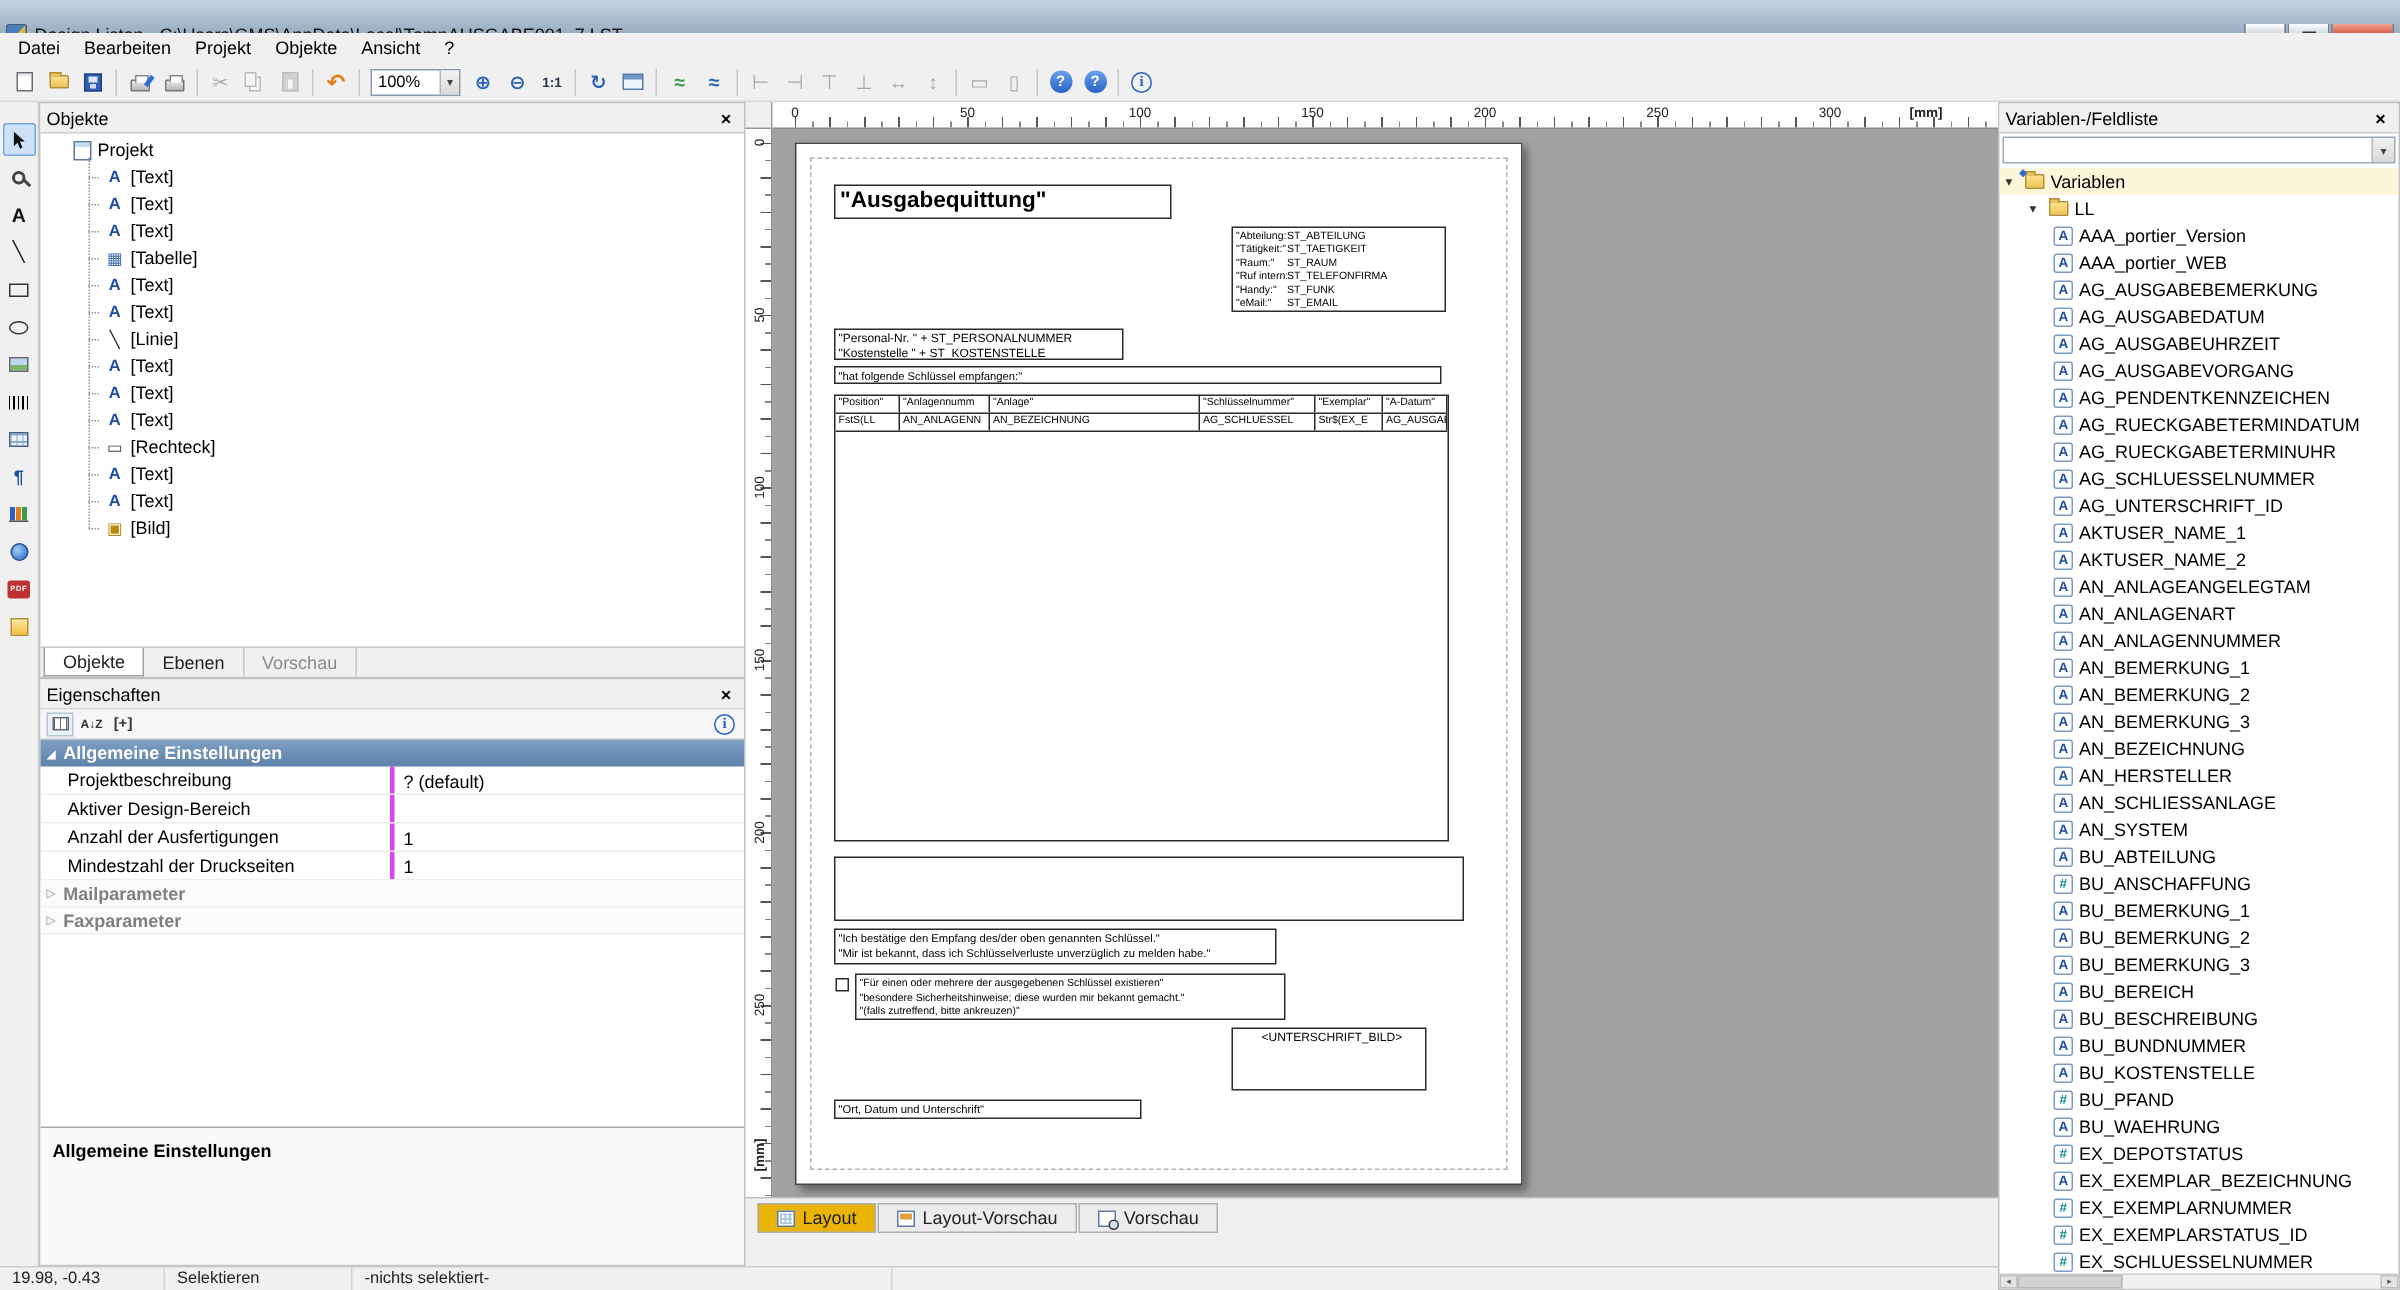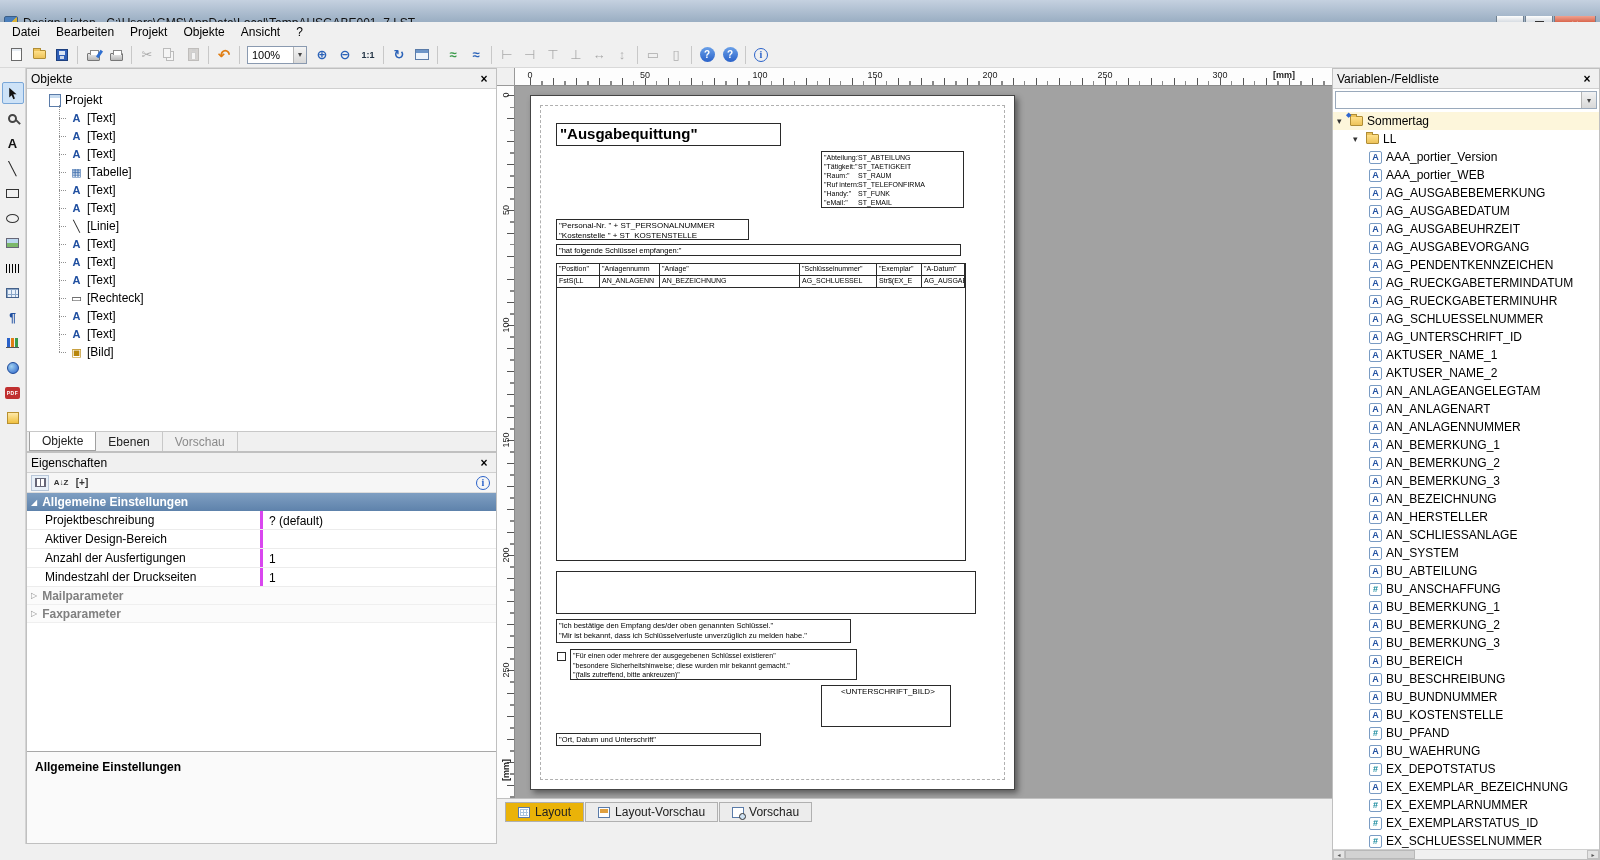--- a/index.html
+++ b/index.html
@@ -602,21 +602,21 @@
     <div class="vcombo">
       <span class="combo-arrow">▾</span>
     </div>
     <div class="vtree">
       <div class="vrow vroot">
         <span class="texp">▾</span>
         <span class="fspark">
             <span class="spark">◆</span>
             <span class="folder"></span>
           </span>
-        <span class="vlabel">Sommertag</span>
+        <span class="vlabel">Variablen</span>
       </div>
       <div class="vrow vll">
         <span class="texp">▾</span>
         <span class="folder"></span>
         <span class="vlabel">LL</span>
       </div>
       <div class="vrow vitem">
           <span class="vicon var-a">A</span>
           <span class="vlabel">AAA_portier_Version</span>
         </div>
@@ -773,14 +773,20 @@
           <span class="vlabel">EX_SCHLUESSELNUMMER</span>
         </div>
     </div>
     <div class="vscroll">
       <span class="sarr">◂</span>
       <span class="sthumb"></span>
       <span class="sarr right">▸</span>
     </div>
   </div>
 
+  <div class="statusbar">
+    <span class="scell s1">19.98, -0.43</span>
+    <span class="scell s2">Selektieren</span>
+    <span class="scell s3">-nichts selektiert-</span>
+    <span class="scell fill"></span>
+  </div>
 
 </div>
 
 </body></html>

